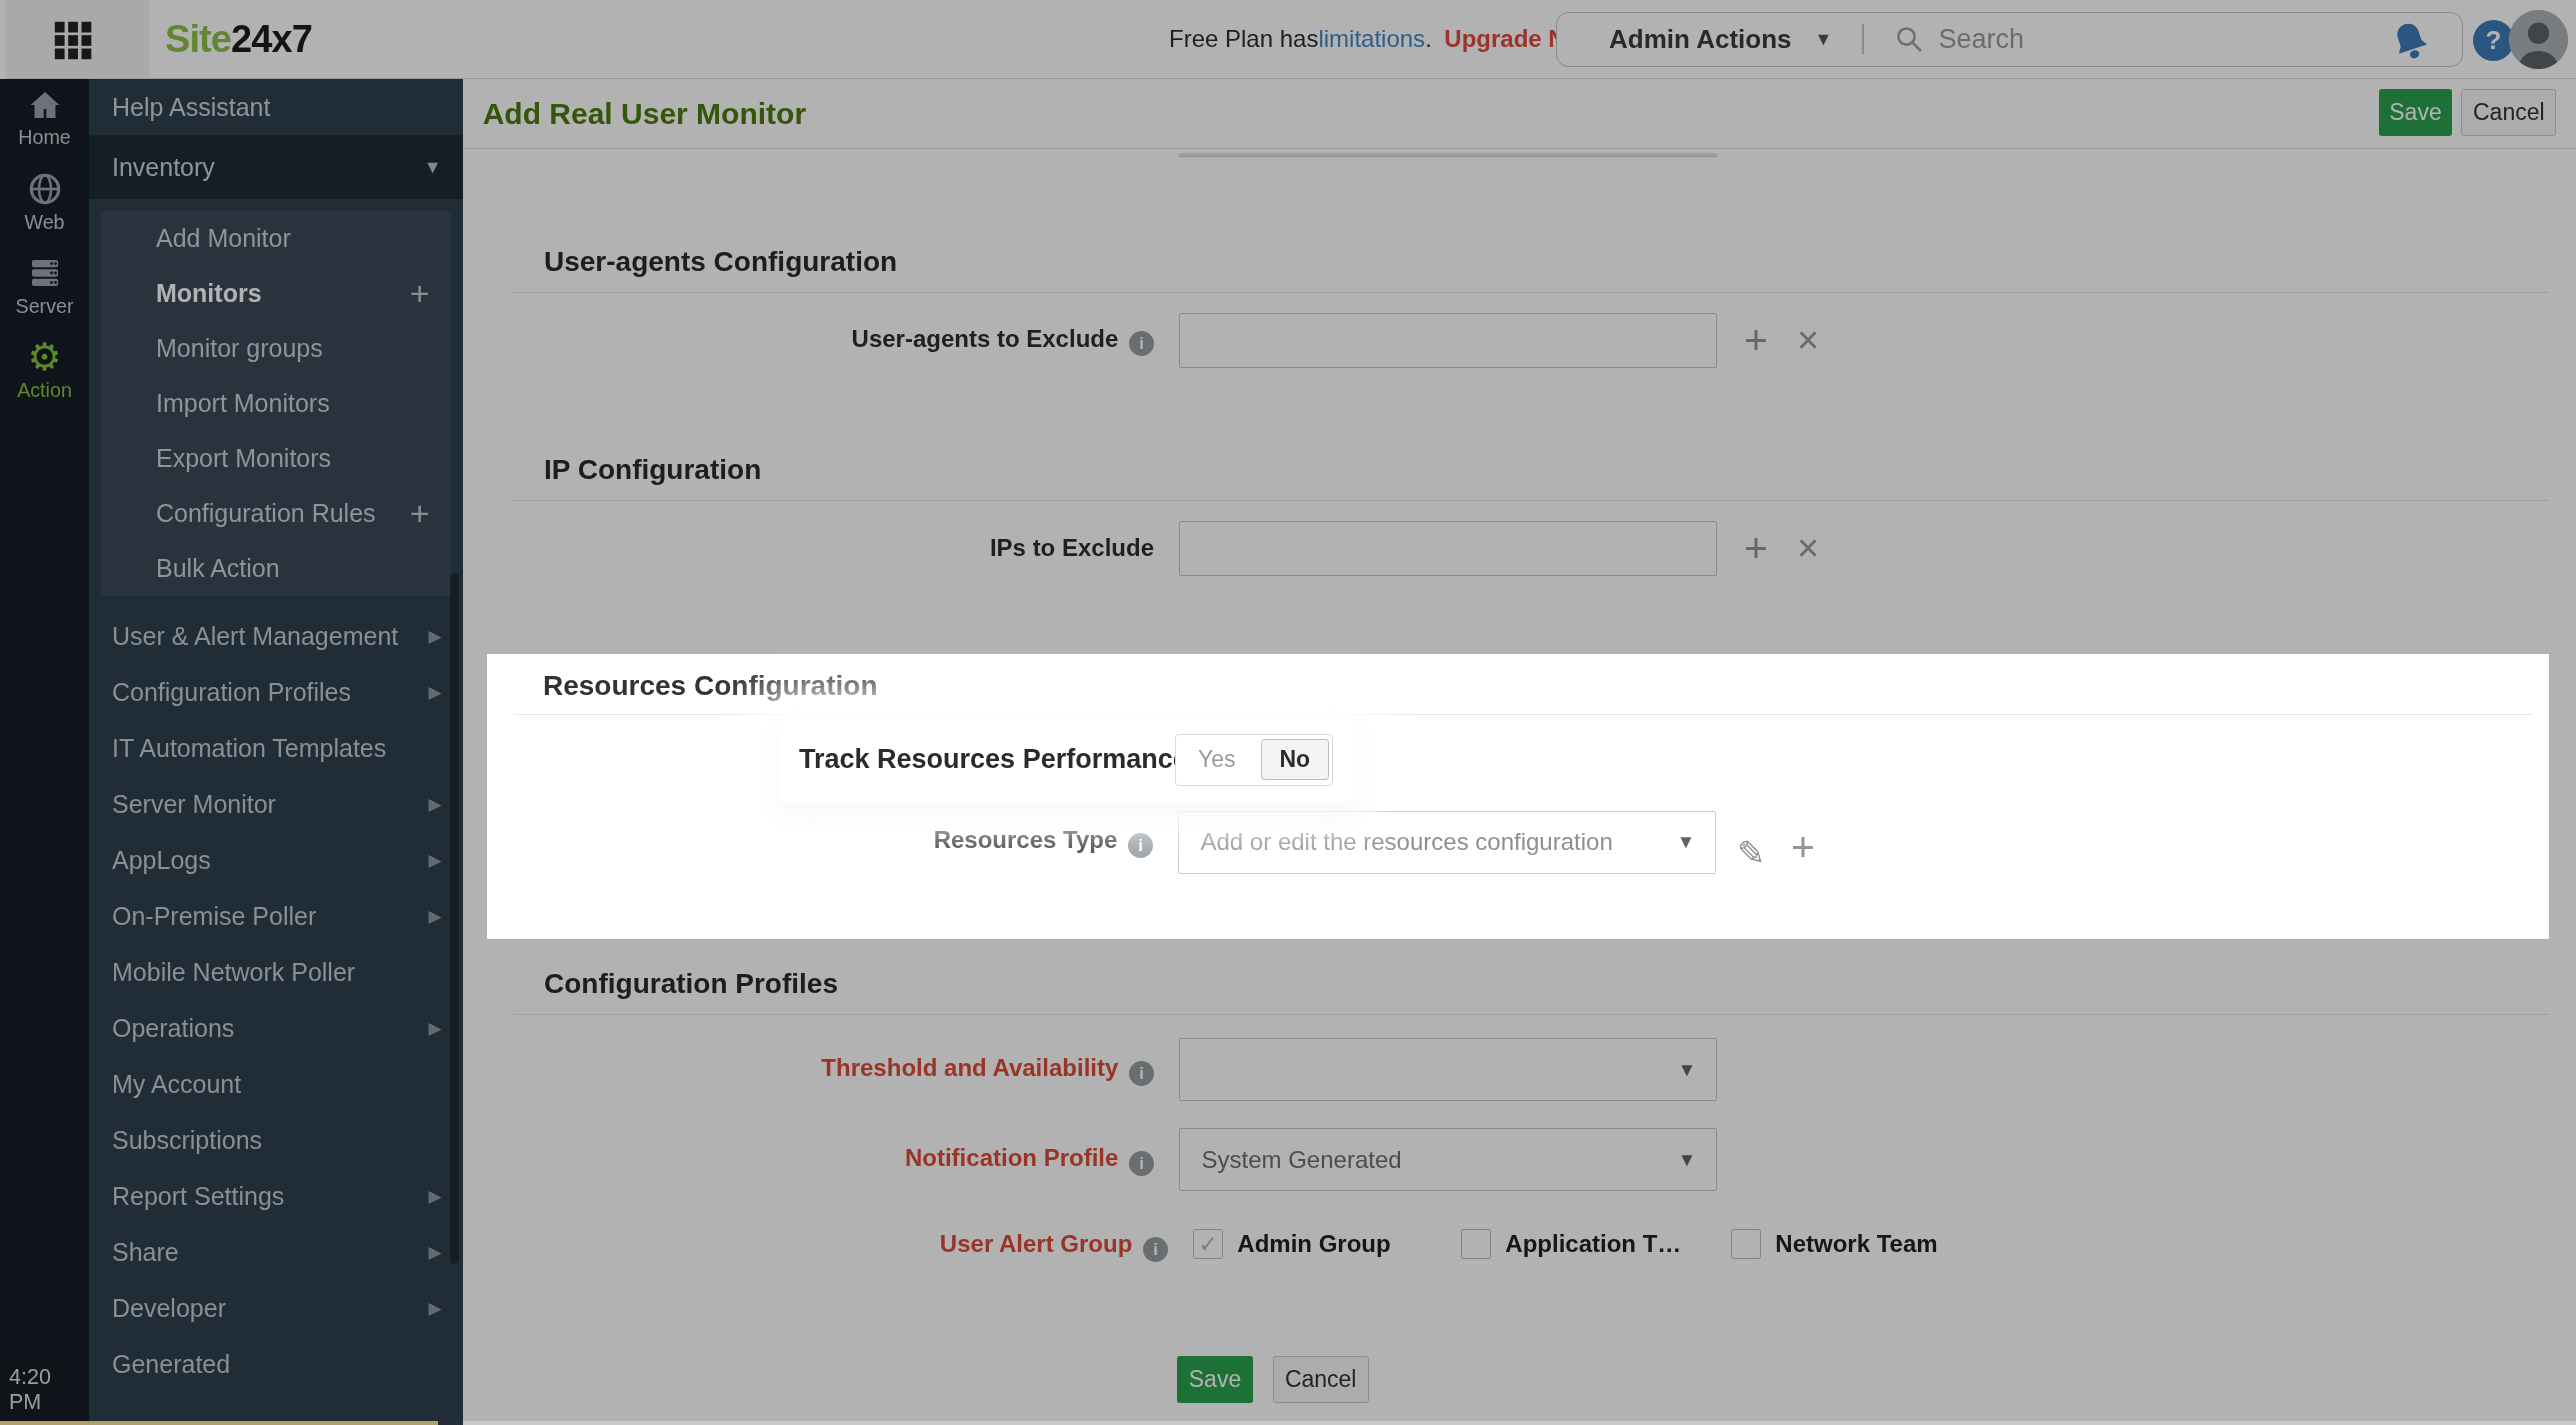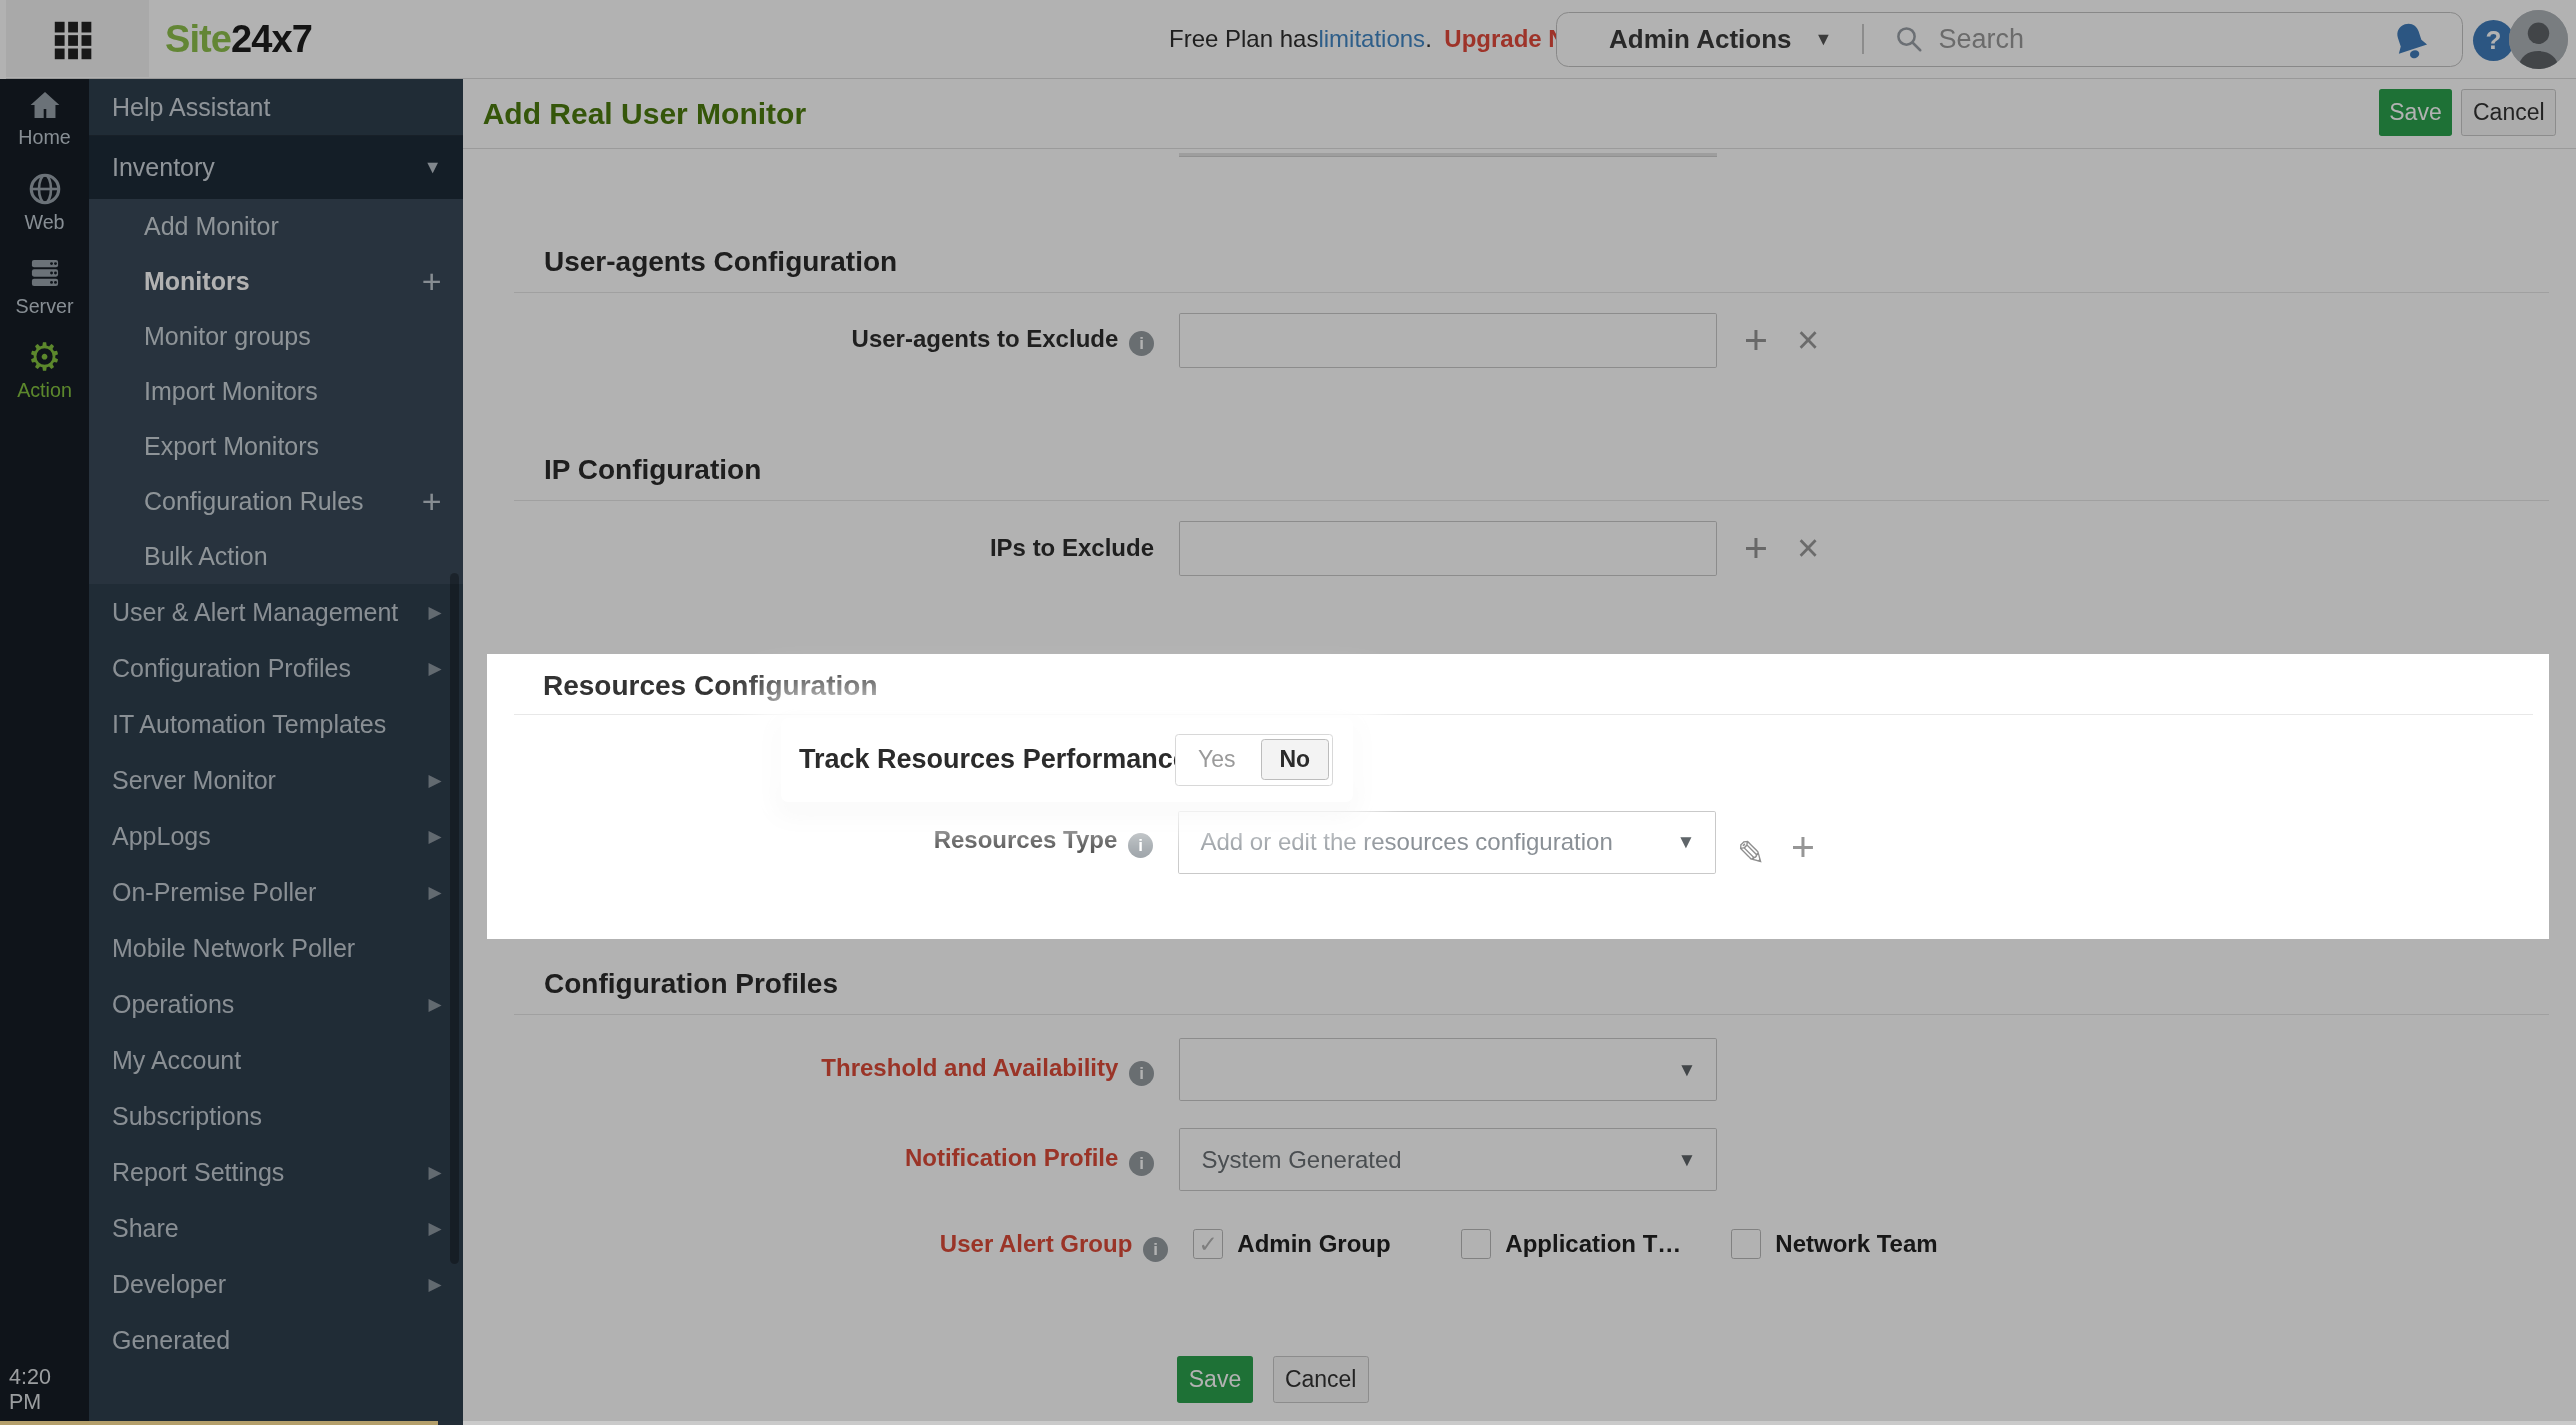--- a/index.html
+++ b/index.html
@@ -36,21 +36,21 @@
   .rail-item.active .rl{color:var(--admin_green);}
   .gear-glyph{font-size:38px;color:var(--admin_green);line-height:34px;}
   .rail-time{position:absolute;left:9px;bottom:10.7px;font-size:21.5px;color:#dfe3e6;}
 
   
   .sidebar{position:absolute;left:89px;top:79px;bottom:0;width:374px;background:#2f3f4e;z-index:4;}
   .sb-help{height:57px;line-height:57px;padding-left:23px;font-size:25px;color:#cdd5dc;border-bottom:1.8px solid rgba(0,0,0,0.25);cursor:pointer;}
   .sb-inventory{height:63px;background:#1e2b38;display:flex;align-items:center;padding:0 21.5px 0 23px;cursor:pointer;}
   .sb-inventory .lbl{flex:1;font-size:25px;color:#cdd5dc;}
   .sb-inventory .car{font-size:18px;color:#b9c2ca;}
-  .sb-submenu{list-style:none;margin:0;padding:0;background:#3a4a59;}
+  .sb-submenu{list-style:none;margin:12px;padding:0;background:#3a4a59;}
   .sb-submenu li{height:55px;display:flex;align-items:center;padding:0 21.5px 0 55px;font-size:25px;color:#ccd4da;cursor:pointer;}
   .sb-submenu li.bold{color:#fff;font-weight:700;}
   .sb-submenu .plus{margin-left:auto;font-size:34px;font-weight:300;color:#c2cad1;}
   .sb-items{list-style:none;margin:0;padding:0;}
   .sb-items li{height:56px;display:flex;align-items:center;padding:0 21.5px 0 23px;font-size:25px;color:#c5cdd4;cursor:pointer;}
   .sb-items .arr{margin-left:auto;font-size:17px;color:#8d98a1;}
   .sb-thumb{position:absolute;right:4.5px;top:494px;width:9px;height:691px;border-radius:4.5px;background:rgba(0,0,0,0.30);cursor:grab;}
 
   
   .content{position:absolute;left:463px;top:79px;right:0;bottom:0;background:#fff;}

